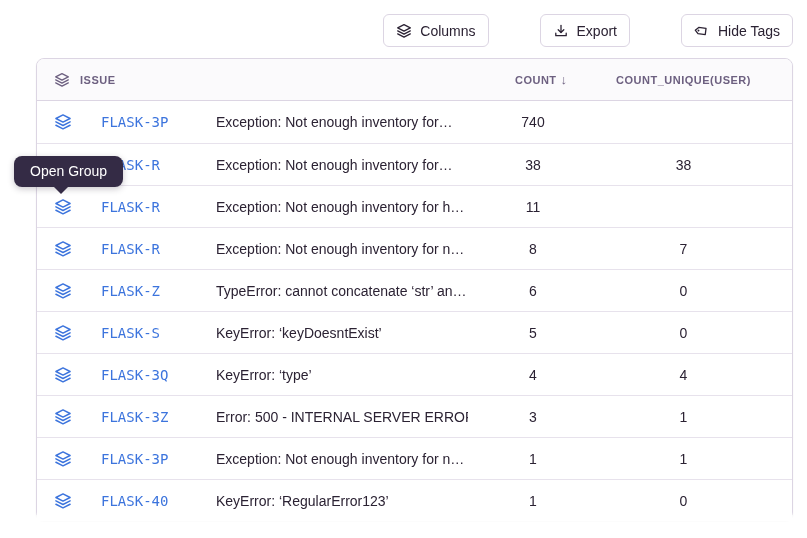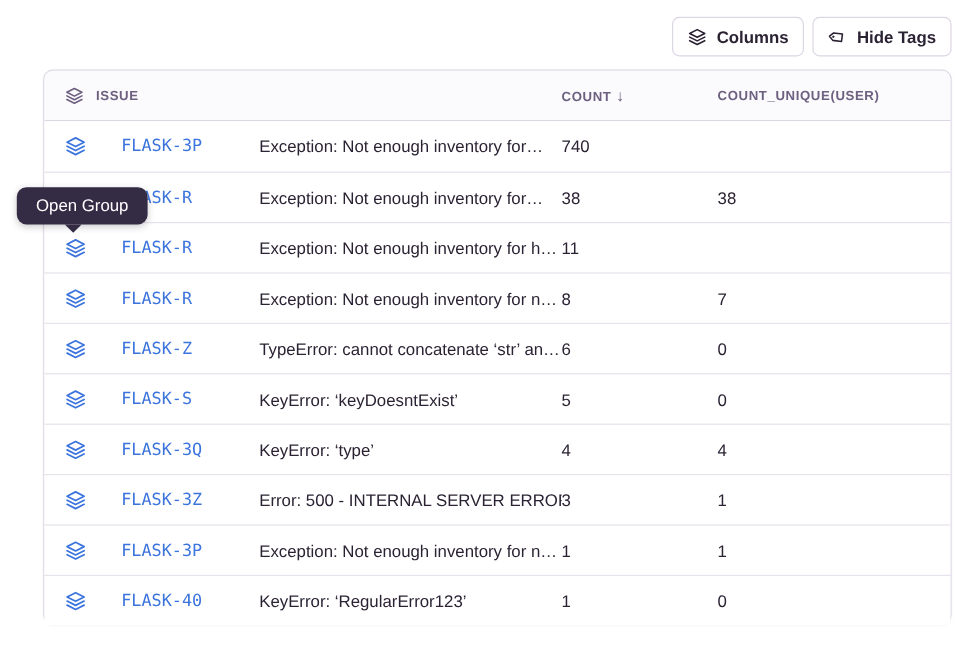--- a/index.html
+++ b/index.html
@@ -17,24 +17,25 @@
   .toolbar {
     position: absolute; top: 14px; right: 14px;
     display: flex; gap: 7px;
   }
   .btn {
     display: inline-flex; align-items: center; gap: 8px;
     height: 33px; padding: 0 12px;
     background: #fff;
     border: 1px solid var(--border, #dcd5e3);
     border-radius: 6px;
-    font-size: 14px; font-weight: 700;
+    font-size: 14px; font-weight: 400;
     color: var(--body-text, #2b2233);
     cursor: pointer;
     box-sizing: border-box;
+    margin-left: 44px;
   }
   .btn .ic { width: 16px; height: 16px; color: var(--body-text, #2b2233); }
 
   
   .card {
     position: absolute; left: 36px; top: 58px;
     width: 757px; height: 462px;
     background: #fff;
     border: 1px solid var(--border, #dcd5e3);
     border-radius: 8px;
@@ -72,21 +73,21 @@
     font-size: 14px;
     color: var(--link-blue, #3c74dd);
     text-decoration: none;
     cursor: pointer;
   }
   .cell-title {
     font-size: 14px; color: var(--body-text, #2b2233);
     white-space: nowrap; overflow: hidden;
   }
   .cell-num {
-    text-align: left; font-size: 14px;
+    text-align: center; font-size: 14px;
     color: var(--body-text, #2b2233);
     white-space: nowrap;
   }
   .thead .cell-num { font-size: 11px; color: var(--header-text, #6d6080); cursor: pointer; }
   .sort-arrow {
     display: inline-block;
     font-size: 13px; font-weight: 400;
     margin-left: 4px; margin-right: -16px;
     letter-spacing: 0;
   }
@@ -141,20 +142,28 @@
     <span class="ic">
       <svg viewBox="0 0 16 16" width="16" height="16">
           <use href="#def-stack"></use>
         </svg>
     </span>
     <span>Columns</span>
   </button>
   <button class="btn">
     <span class="ic">
       <svg viewBox="0 0 16 16" width="16" height="16">
+          <use href="#def-download"></use>
+        </svg>
+    </span>
+    <span>Export</span>
+  </button>
+  <button class="btn">
+    <span class="ic">
+      <svg viewBox="0 0 16 16" width="16" height="16">
           <use href="#def-tag"></use>
         </svg>
     </span>
     <span>Hide Tags</span>
   </button>
 </div>
 
 <div class="card">
   <div class="grid thead">
     <div class="cell-issue">

